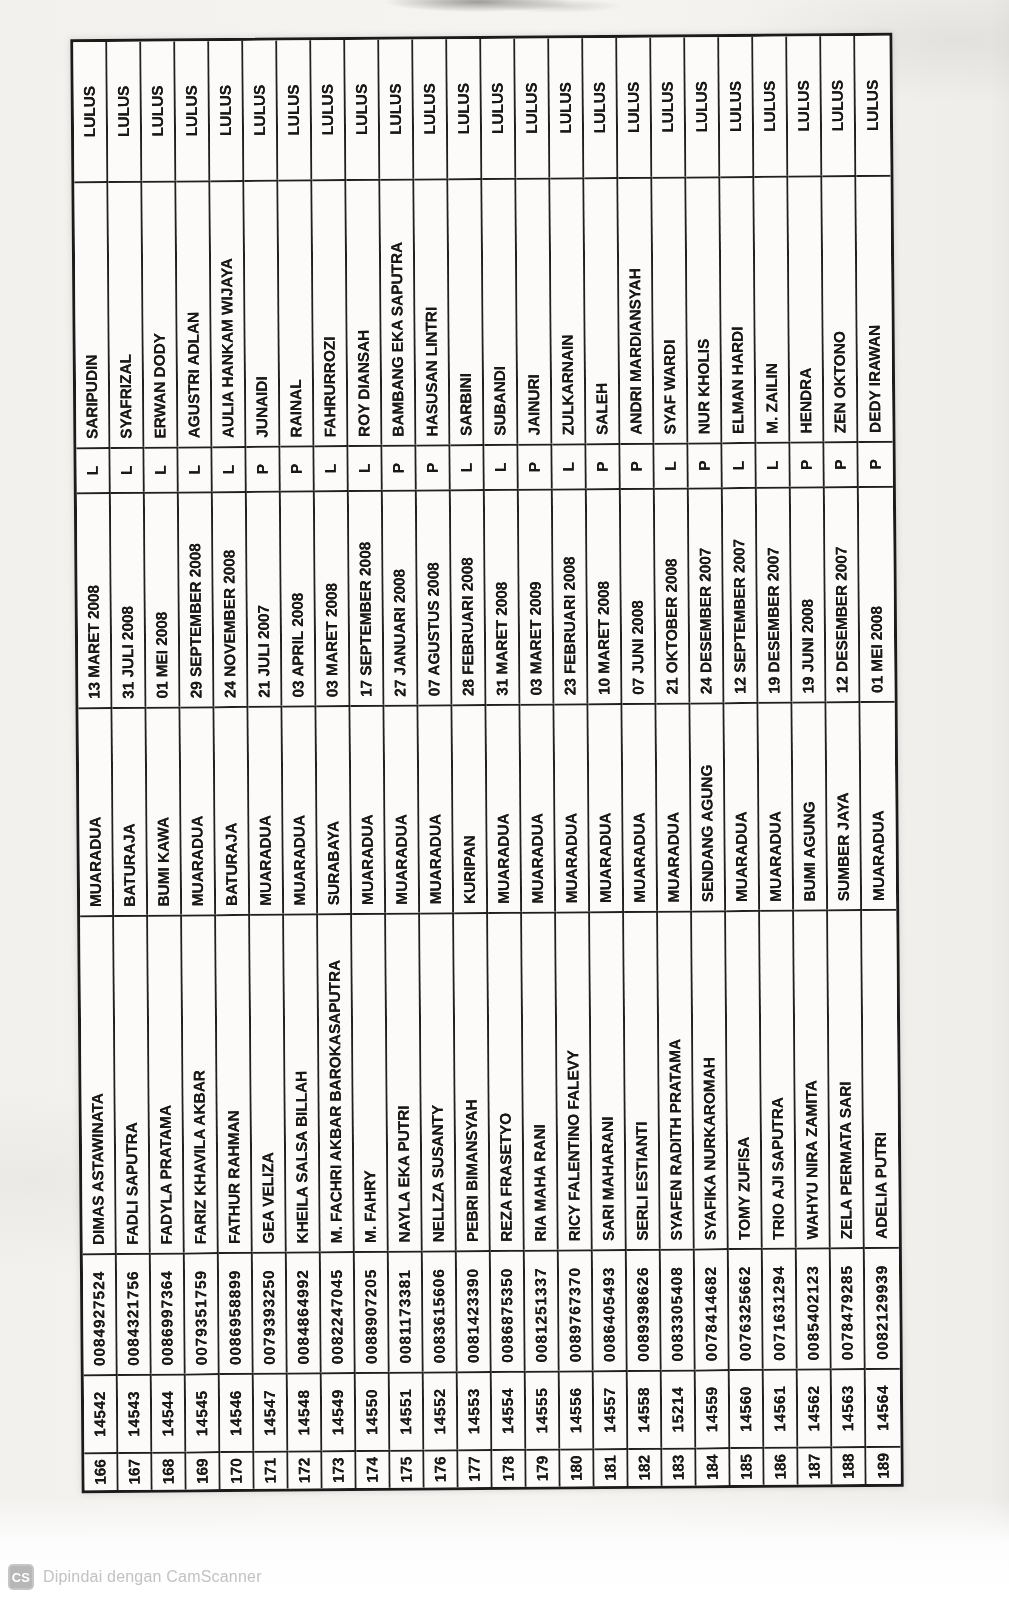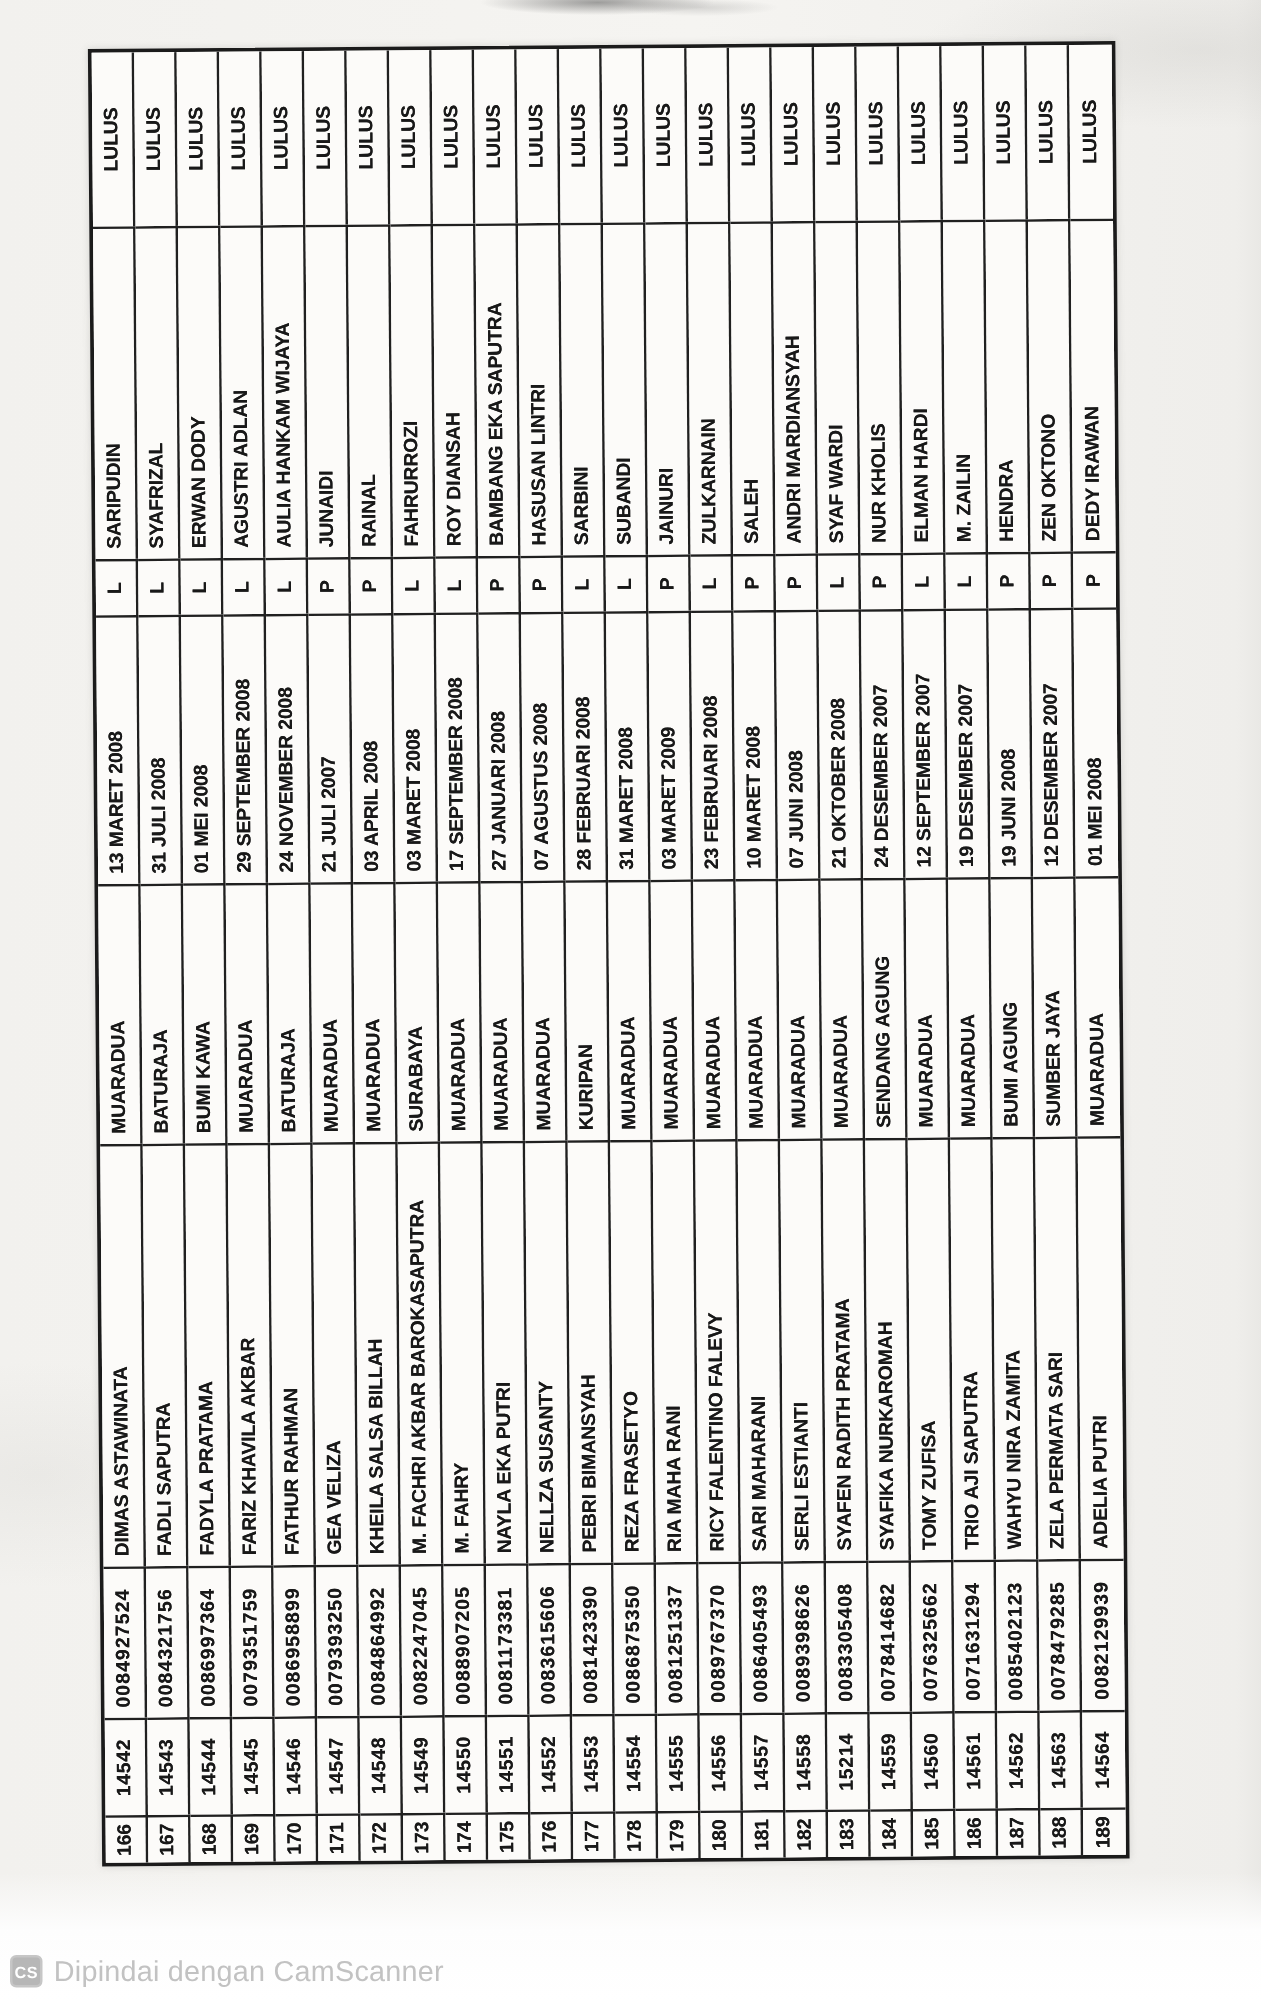--- a/index.html
+++ b/index.html
@@ -60,21 +60,21 @@
     display:flex;align-items:center;gap:9px;
   }
   .cs-logo{
     width:26px;height:26px;border-radius:5px;
     background:#b7b7b7;border:2px solid #c6c6c6;
     box-sizing:border-box;
     display:flex;align-items:center;justify-content:center;
     color:#ffffff;font-weight:bold;font-size:13px;letter-spacing:.3px;
   }
   .wm-text{
-    font-size:23px;color:#c2c2c2;font-weight:normal;letter-spacing:.2px;
+    font-size:16px;color:#c2c2c2;font-weight:normal;letter-spacing:.2px;
   }
 </style>
 </head>
 <body>
 
 <div class="page">
 
   <div class="table-rotated" id="grid">
       <div class="cell c-no">166</div>
       <div class="cell c-id">14542</div>

